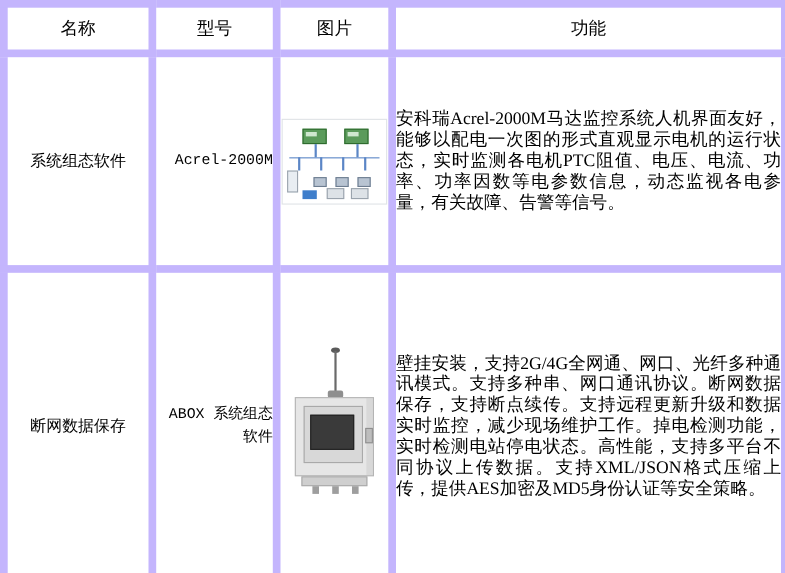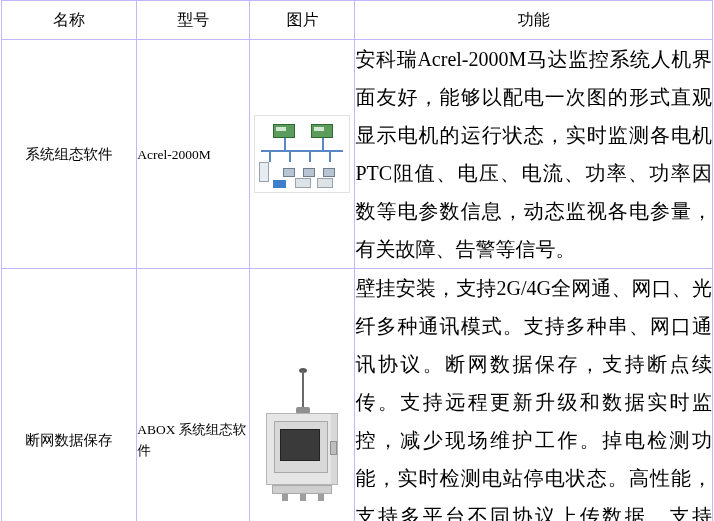--- a/index.html
+++ b/index.html
@@ -20,21 +20,21 @@
     position: relative;
     box-sizing: border-box;
   }
   table.spec {
     border-collapse: collapse;
     width: 712px;
     margin: 0 auto;
     table-layout: fixed;
   }
   table.spec td, table.spec th {
-    border: 1px solid #c4b5fd;
+    border: 7px solid #c4b5fd;
     padding: 0;
     vertical-align: middle;
     font-weight: normal;
   }
   thead th {
     height: 38px;
     text-align: center;
     font-size: 16px;
     font-family: "Liberation Serif", serif;
   }
@@ -44,34 +44,35 @@
   .col-func { width: 357px; }
 
   td.cell-name {
     text-align: center;
     font-size: 14.5px;
     line-height: 22px;
     padding: 4px 6px;
     font-family: Liberation Serif, serif;
   }
   td.cell-model {
-    text-align: left;
+    text-align: right;
     font-size: 13.5px;
     line-height: 21px;
     padding: 4px 8px;
+    font-family: Liberation Mono, monospace;
   }
   td.cell-pic {
     text-align: center;
     padding: 6px 4px;
   }
   td.cell-func {
     text-align: justify;
     text-justify: inter-ideograph;
-    font-size: 20px;
-    line-height: 38px;
+    font-size: 16px;
+    line-height: 19px;
     padding: 8px 10px 8px 10px;
   }
   .row1 { height: 196px; }
   .row2 { height: 286px; }
 
   
   .pic-topology {
     position: relative;
     width: 96px;
     height: 78px;

